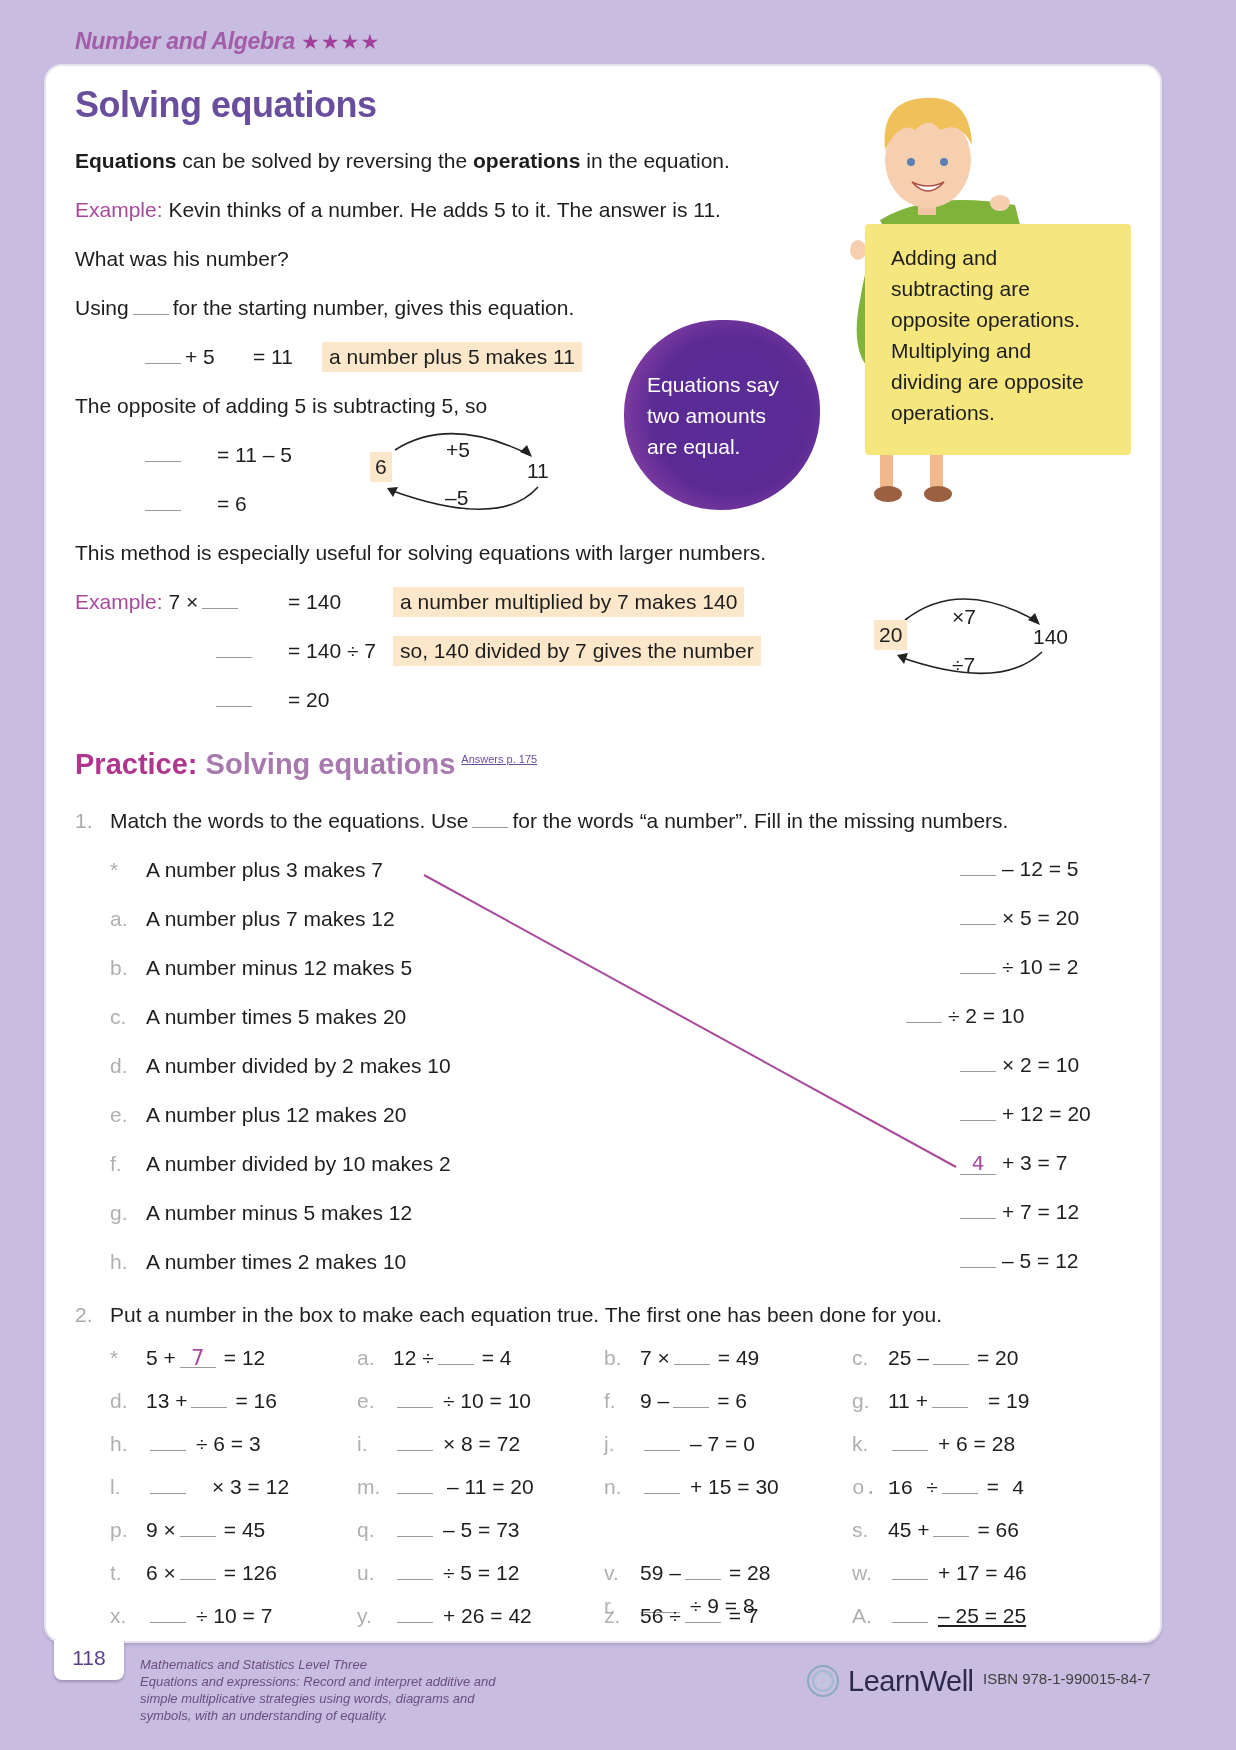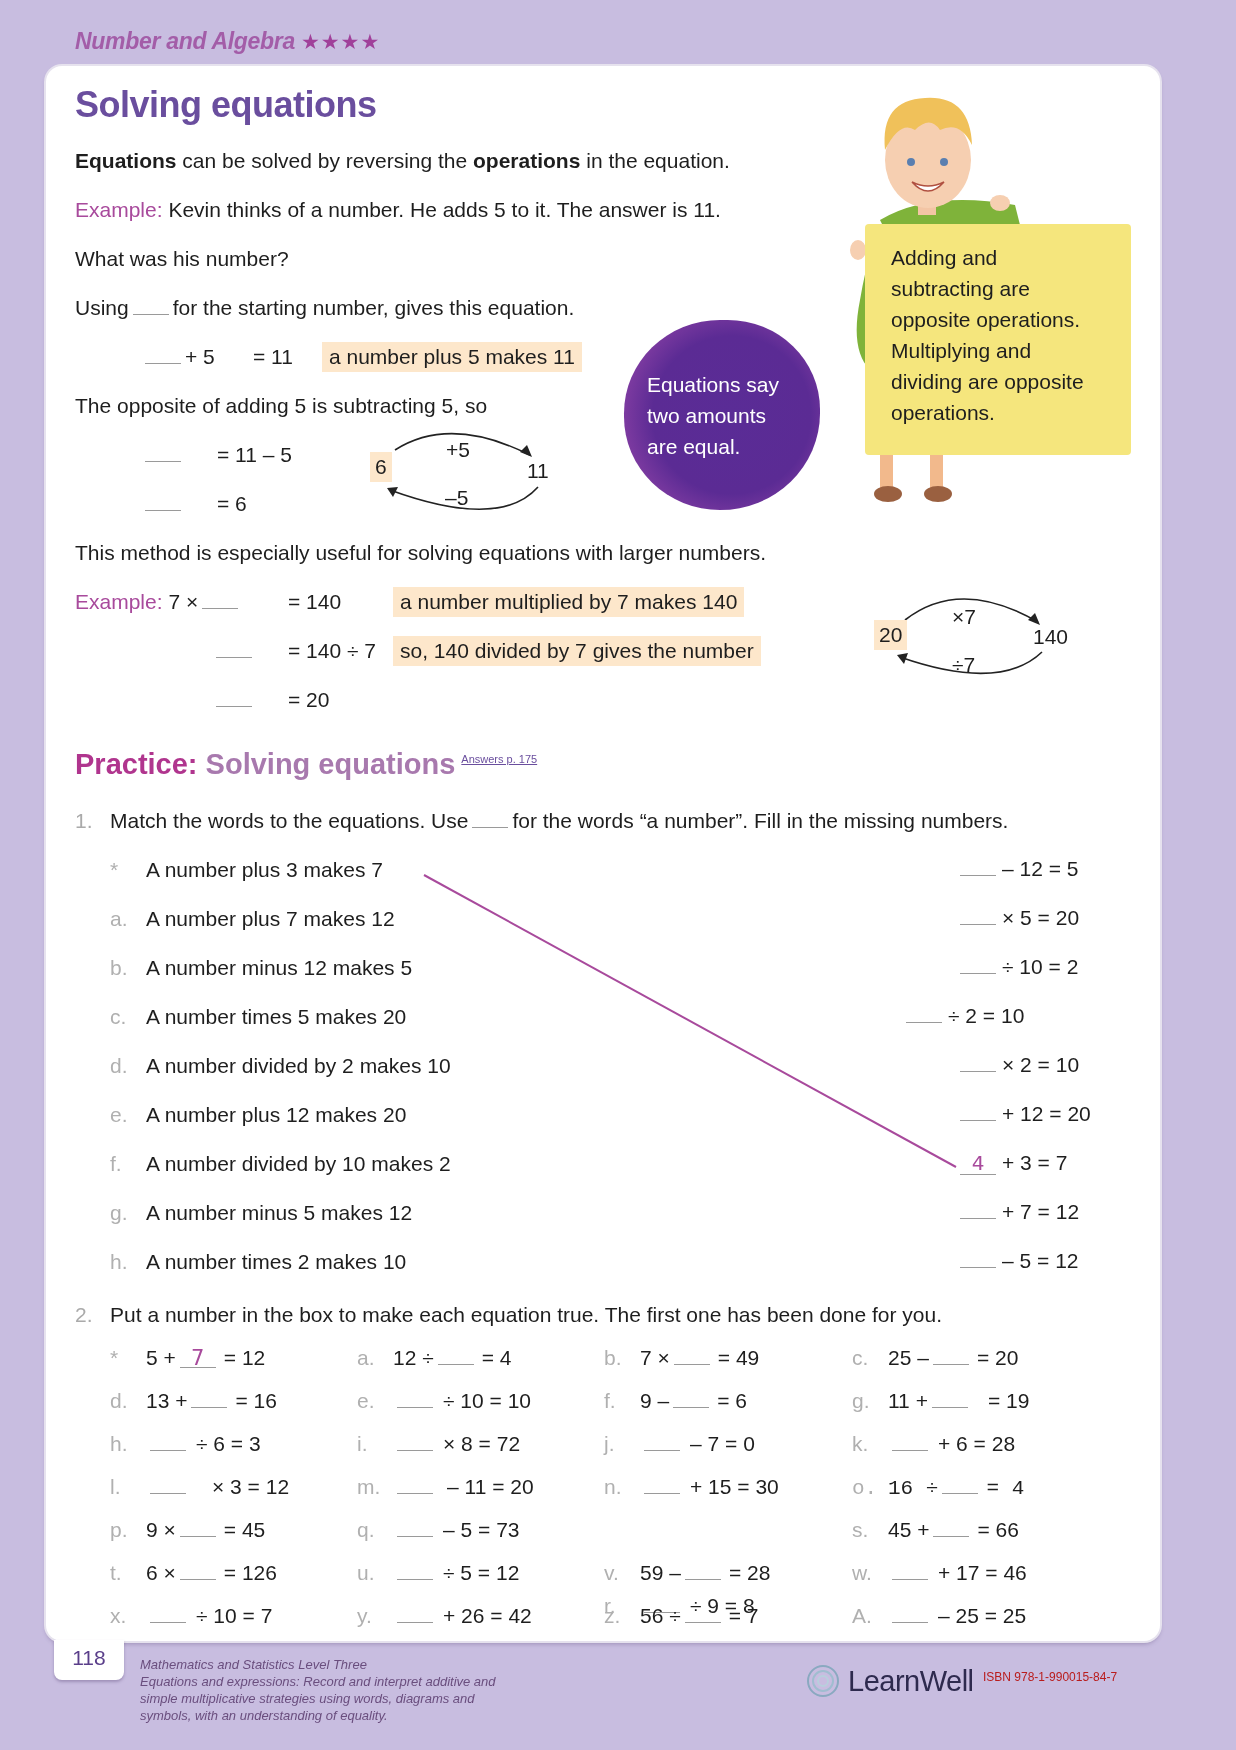--- a/index.html
+++ b/index.html
@@ -37,21 +37,21 @@
   .row { position:absolute; font-size:21px; line-height:26px; white-space:nowrap; }
   .eqr { position:absolute; font-size:21px; white-space:nowrap; }
   .eqr .blank { width:36px; margin:0 6px 0 0; }
   .grid-item { position:absolute; font-size:21px; white-space:nowrap; }
   .grid-item .blank { width:36px; }
   .hand { color:#a84a9c; font-family:"DejaVu Sans", sans-serif; }
   .pg { left:54px; top:1640px; width:70px; height:40px; background:#fff; border-radius:0 0 8px 8px; box-shadow:0 2px 3px rgba(80,60,110,0.35); font-size:21px; color:#5a3e8a; text-align:center; line-height:36px; }
   .foot { left:140px; top:1656px; font-size:13px; font-style:italic; color:#6a4e7e; line-height:17px; }
   .logo { left:806px; top:1664px; display:flex; align-items:center; gap:8px; }
   .logo .lw { font-size:29px; color:#2e2a4e; letter-spacing:-0.5px; }
-  .isbn { left:983px; top:1670px; font-size:12px; color:#b91c1c; }
+  .isbn { left:983px; top:1670px; font-size:15px; color:#404040; }
 </style>
 </head>
 <body>
 
 <div class="abs strand"><span>Number and Algebra</span><span class="stars">★★★★</span></div>
 
 <div class="abs card"></div>
 
 <div class="abs title">Solving equations</div>
 
@@ -188,21 +188,21 @@
     <div class="grid-item" style="left: 357px; top: 1518px;"><span class="lbl">q.</span><span class="blank hand" style="text-align:center;line-height:18px;"></span><span style="margin-left:6px">– 5 = 73</span></div>
     <div class="grid-item" style="left: 604px; top: 1594px;"><span class="lbl">r.</span><span class="blank hand" style="text-align:center;line-height:18px;"></span><span style="margin-left:6px">÷ 9 = 8</span></div>
     <div class="grid-item" style="left: 852px; top: 1518px;"><span class="lbl">s.</span><span>45 +</span><span class="blank hand" style="text-align:center;line-height:18px;"></span><span style="margin-left:4px">= 66</span></div>
     <div class="grid-item" style="left: 110px; top: 1561px;"><span class="lbl">t.</span><span>6 ×</span><span class="blank hand" style="text-align:center;line-height:18px;"></span><span style="margin-left:4px">= 126</span></div>
     <div class="grid-item" style="left: 357px; top: 1561px;"><span class="lbl">u.</span><span class="blank hand" style="text-align:center;line-height:18px;"></span><span style="margin-left:6px">÷ 5 = 12</span></div>
     <div class="grid-item" style="left: 604px; top: 1561px;"><span class="lbl">v.</span><span>59 –</span><span class="blank hand" style="text-align:center;line-height:18px;"></span><span style="margin-left:4px">= 28</span></div>
     <div class="grid-item" style="left: 852px; top: 1561px;"><span class="lbl">w.</span><span class="blank hand" style="text-align:center;line-height:18px;"></span><span style="margin-left:6px">+ 17 = 46</span></div>
     <div class="grid-item" style="left: 110px; top: 1604px;"><span class="lbl">x.</span><span class="blank hand" style="text-align:center;line-height:18px;"></span><span style="margin-left:6px">÷ 10 = 7</span></div>
     <div class="grid-item" style="left: 357px; top: 1604px;"><span class="lbl">y.</span><span class="blank hand" style="text-align:center;line-height:18px;"></span><span style="margin-left:6px">+ 26 = 42</span></div>
     <div class="grid-item" style="left: 604px; top: 1604px;"><span class="lbl">z.</span><span>56 ÷</span><span class="blank hand" style="text-align:center;line-height:18px;"></span><span style="margin-left:4px">= 7</span></div>
-    <div class="grid-item" style="left: 852px; top: 1604px;"><span class="lbl">A.</span><span class="blank hand" style="text-align:center;line-height:18px;"></span><span style="margin-left:6px">– 25 = 25</span></div>
+    <div class="grid-item" style="left: 852px; top: 1604px; text-decoration: underline;"><span class="lbl">A.</span><span class="blank hand" style="text-align:center;line-height:18px;"></span><span style="margin-left:6px">– 25 = 25</span></div>
   </div>
 
 <div class="abs pg">118</div>
 <div class="abs foot">
   <div>Mathematics and Statistics Level Three</div>
     <div>Equations and expressions: Record and interpret additive and</div>
     <div>simple multiplicative strategies using words, diagrams and</div>
     <div>symbols, with an understanding of equality.</div>
 </div>
 <div class="abs logo">

